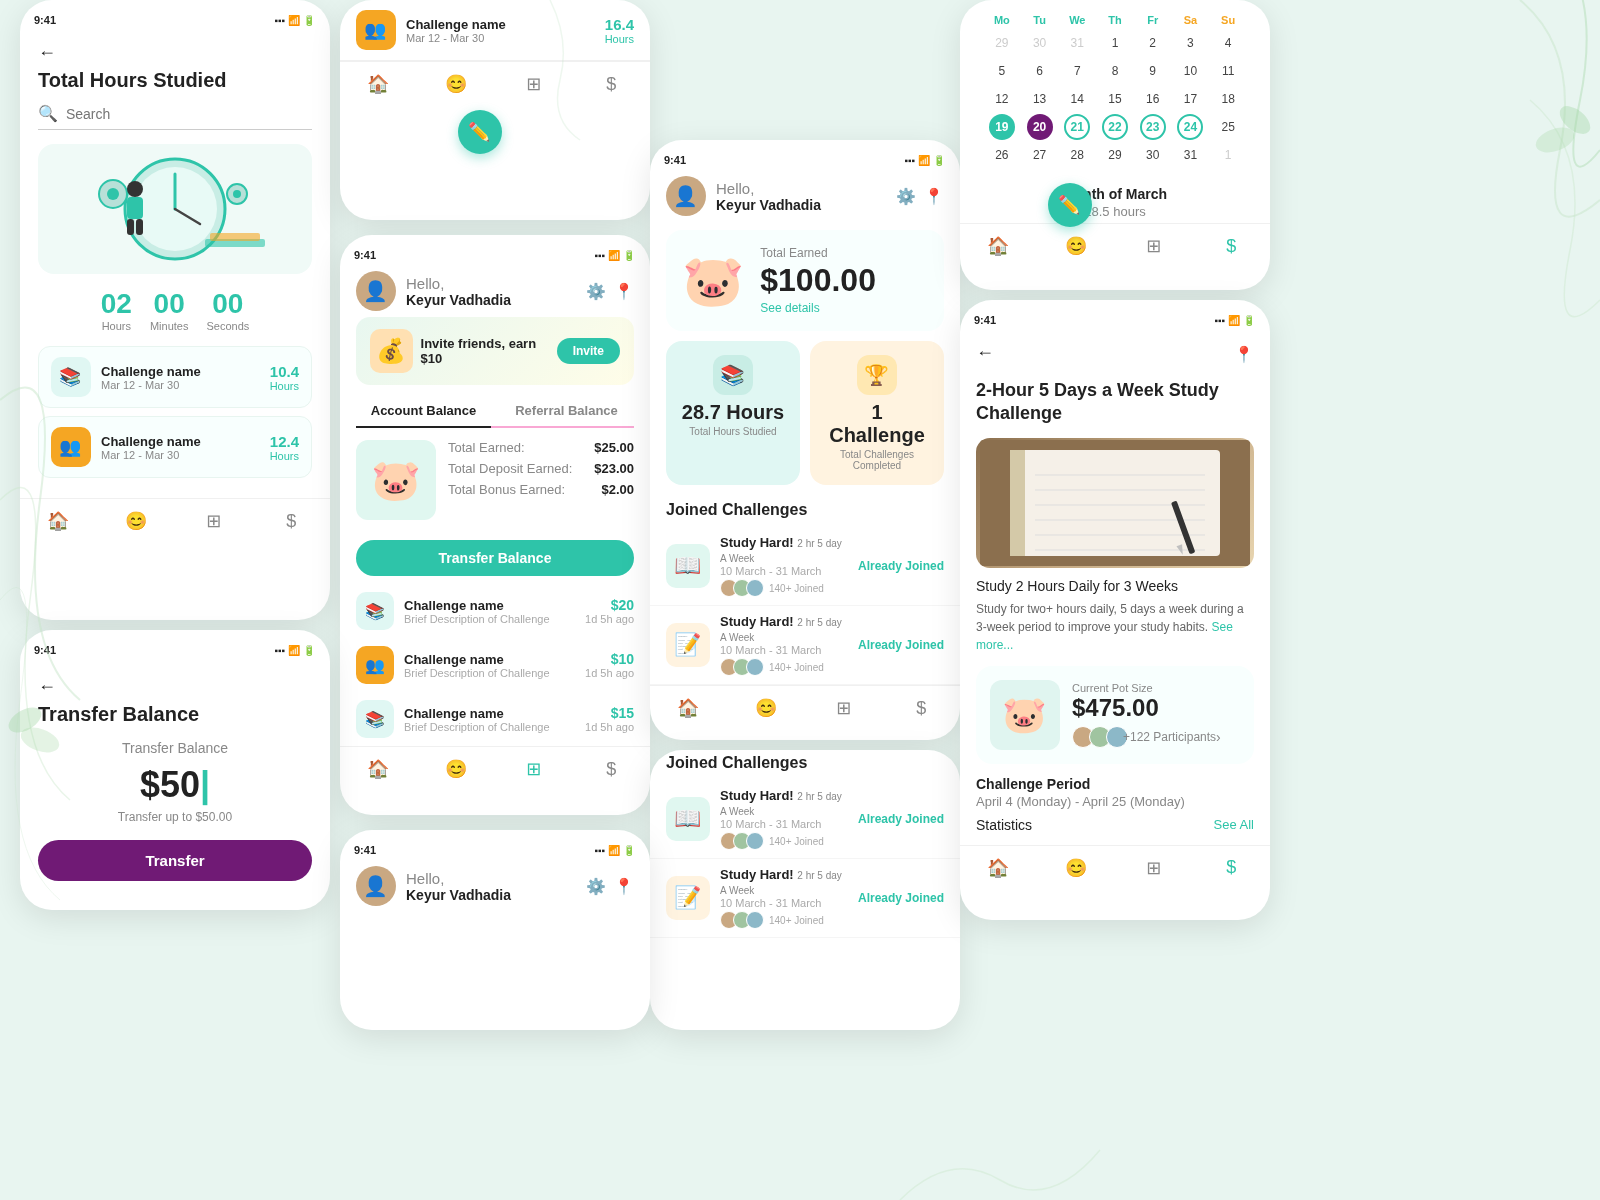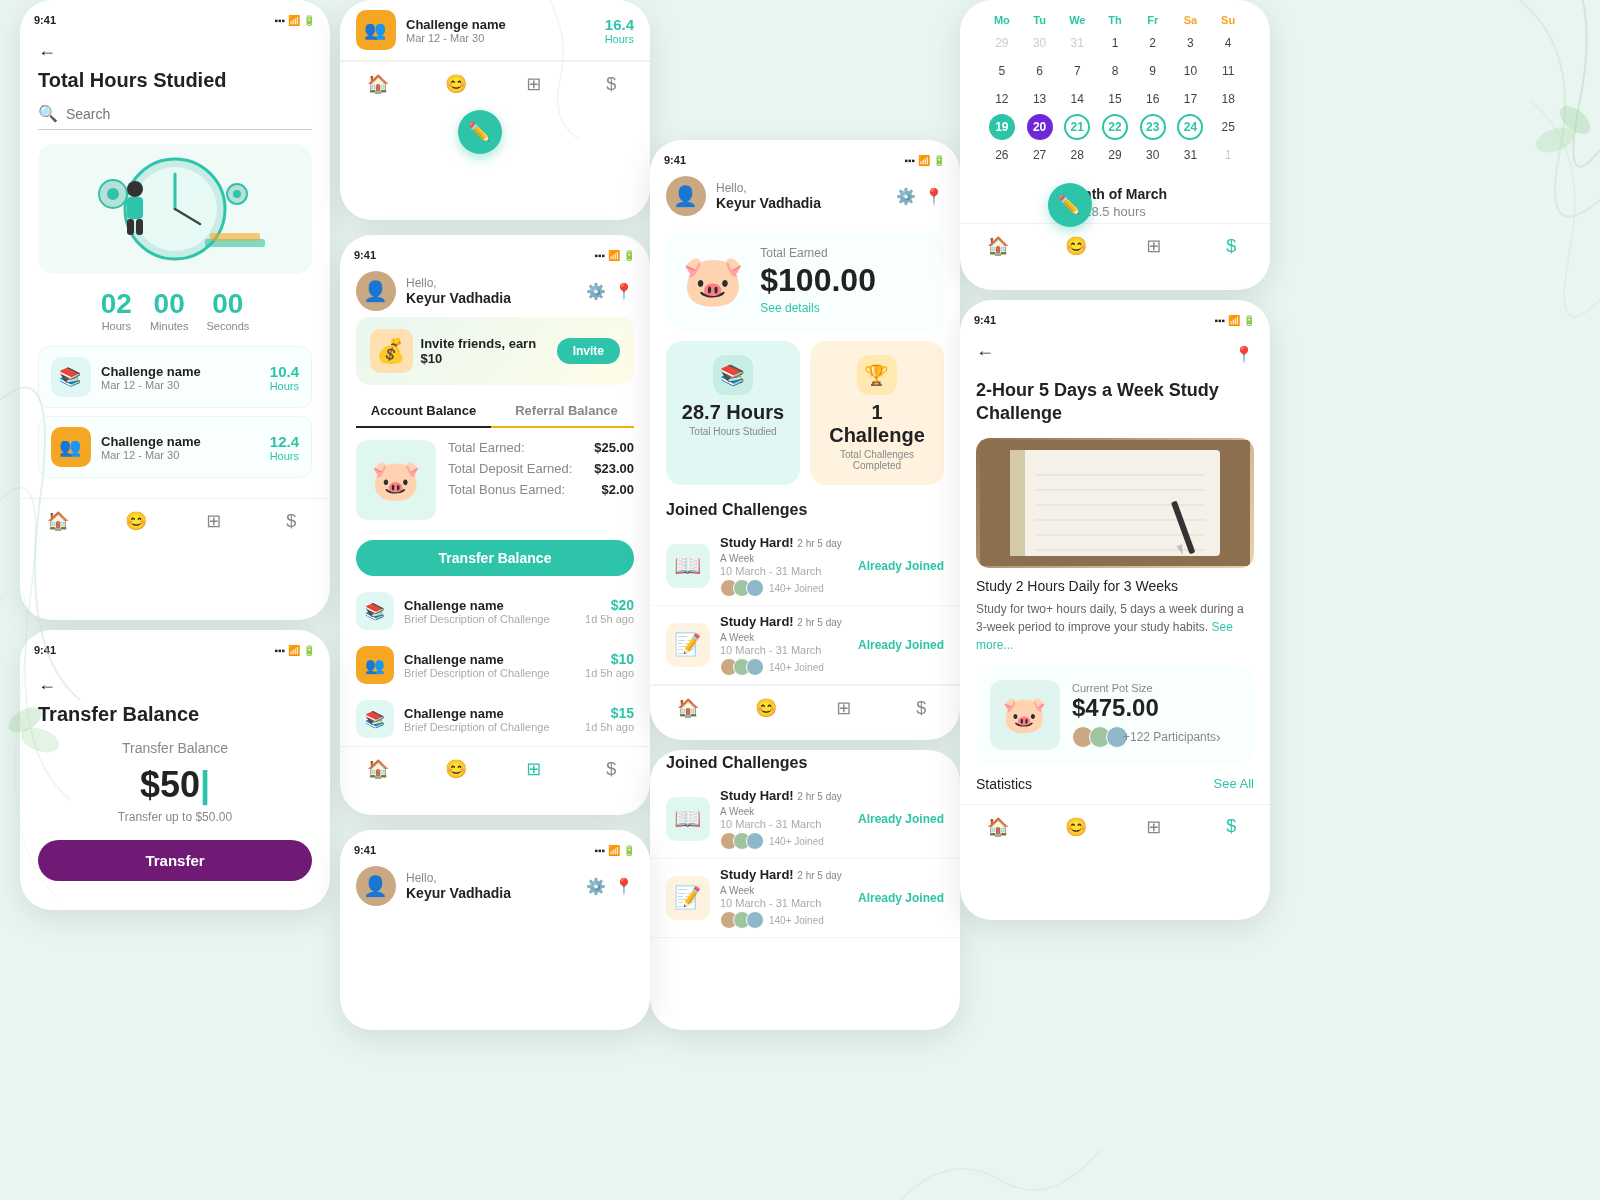--- a/index.html
+++ b/index.html
@@ -124,39 +124,39 @@
     
     #screen3 {
       left: 340px; top: 235px;
       width: 310px; height: 580px;
     }
     .greeting-row { display: flex; align-items: center; gap: 10px; padding: 8px 16px 6px; }
     .avatar-circle {
       width: 40px; height: 40px; border-radius: 50%; background: #c9a882;
       display: flex; align-items: center; justify-content: center; font-size: 20px; overflow: hidden;
     }
-    .greeting-text .hello { font-size: 12px; color: #888; }
+    .greeting-text .hello { font-size: 15px; color: #888; }
     .greeting-text .name { font-size: 14px; font-weight: 700; color: #222; }
     .settings-row { margin-left: auto; display: flex; gap: 8px; }
     .settings-icon { font-size: 16px; color: #888; cursor: pointer; }
 
     .referral-banner {
       margin: 0 16px 10px;
       background: linear-gradient(135deg, #e8f7f0 0%, #fffde8 100%);
       border-radius: 14px; padding: 12px 14px;
       display: flex; align-items: center; justify-content: space-between;
     }
     .referral-text { font-size: 13px; font-weight: 600; color: #222; }
     .invite-btn {
       background: #2ec4a9; color: #fff; border: none; border-radius: 20px;
       padding: 6px 16px; font-size: 12px; font-weight: 600; cursor: pointer;
     }
 
     .tabs-row {
-      display: flex; border-bottom: 2px solid #eab308; margin: 0 16px; gap: 8px;
+      display: flex; border-bottom: 2px solid #f9a8d4; margin: 0 16px; gap: 8px;
     }
     .tab-item {
       flex: 1; text-align: center; padding: 8px 0; font-size: 13px; font-weight: 600;
       cursor: pointer; color: #888; border-bottom: 2px solid transparent; margin-bottom: -2px;
     }
     .tab-item.active { color: #222; border-bottom: 2px solid #222; }
 
     .balance-section { padding: 12px 16px; }
     .balance-row { display: flex; justify-content: space-between; margin-bottom: 6px; font-size: 13px; }
     .balance-label { color: #888; }
@@ -258,21 +258,21 @@
     .cal-day-header.orange { color: #f5a623; }
     .cal-days-grid { display: grid; grid-template-columns: repeat(7, 1fr); gap: 2px; padding: 0 10px 8px; }
     .cal-day {
       text-align: center; font-size: 12px; color: #444;
       padding: 4px 0; border-radius: 50%; width: 26px; height: 26px;
       display: flex; align-items: center; justify-content: center; margin: auto;
       cursor: pointer;
     }
     .cal-day.other-month { color: #ccc; }
     .cal-day.today { background: #2ec4a9; color: #fff; font-weight: 700; }
-    .cal-day.orange-day { background: #6d28d9; color: #fff; font-weight: 700; }
+    .cal-day.orange-day { background: #701a75; color: #fff; font-weight: 700; }
     .cal-day.teal-ring { border: 2px solid #2ec4a9; color: #2ec4a9; font-weight: 700; }
     .cal-month-info { padding: 6px 14px 4px; text-align: center; }
     .cal-month-title { font-size: 14px; font-weight: 700; color: #222; }
     .cal-hours { font-size: 13px; color: #888; margin-top: 2px; }
 
     
     #screen7 {
       left: 650px; top: 750px;
       width: 310px; height: 280px;
     }
@@ -813,20 +813,24 @@
             <div class="mini-avatar" style="background:#c9a882;width:22px;height:22px;"></div>
             <div class="mini-avatar" style="background:#a0c4a0;width:22px;height:22px;"></div>
             <div class="mini-avatar" style="background:#8cb8c8;width:22px;height:22px;"></div>
           </div>
           <span class="pot-count">+122 Participants</span>
           <span class="pot-chevron">›</span>
         </div>
       </div>
     </div>
 
+    <div class="period-section">
+      <div class="period-title">Challenge Period</div>
+      <div class="period-value">April 4 (Monday) - April 25 (Monday)</div>
+    </div>
 
     <div class="stats-section">
       <div class="stats-title">Statistics</div>
       <div class="see-all">See All</div>
     </div>
   </div>
 
   <div class="nav-bar">
     <div class="nav-icon">🏠</div>
     <div class="nav-icon">😊</div>

